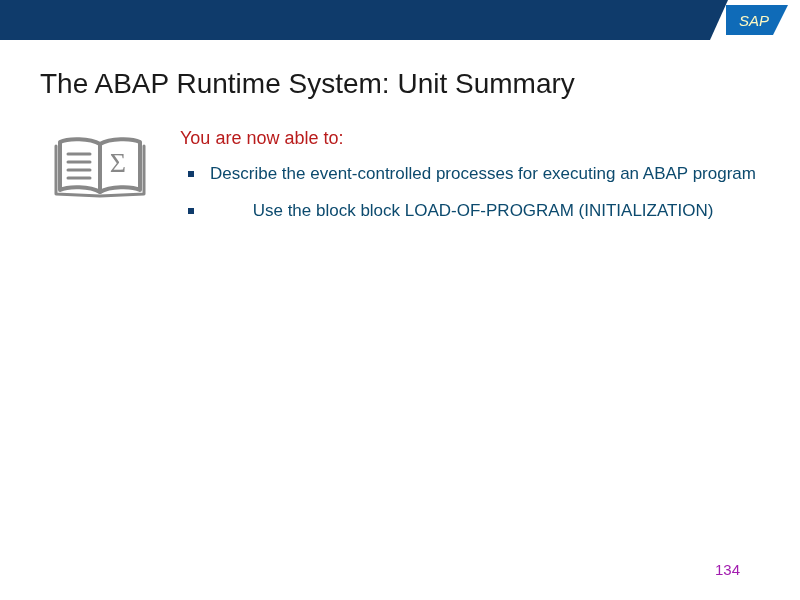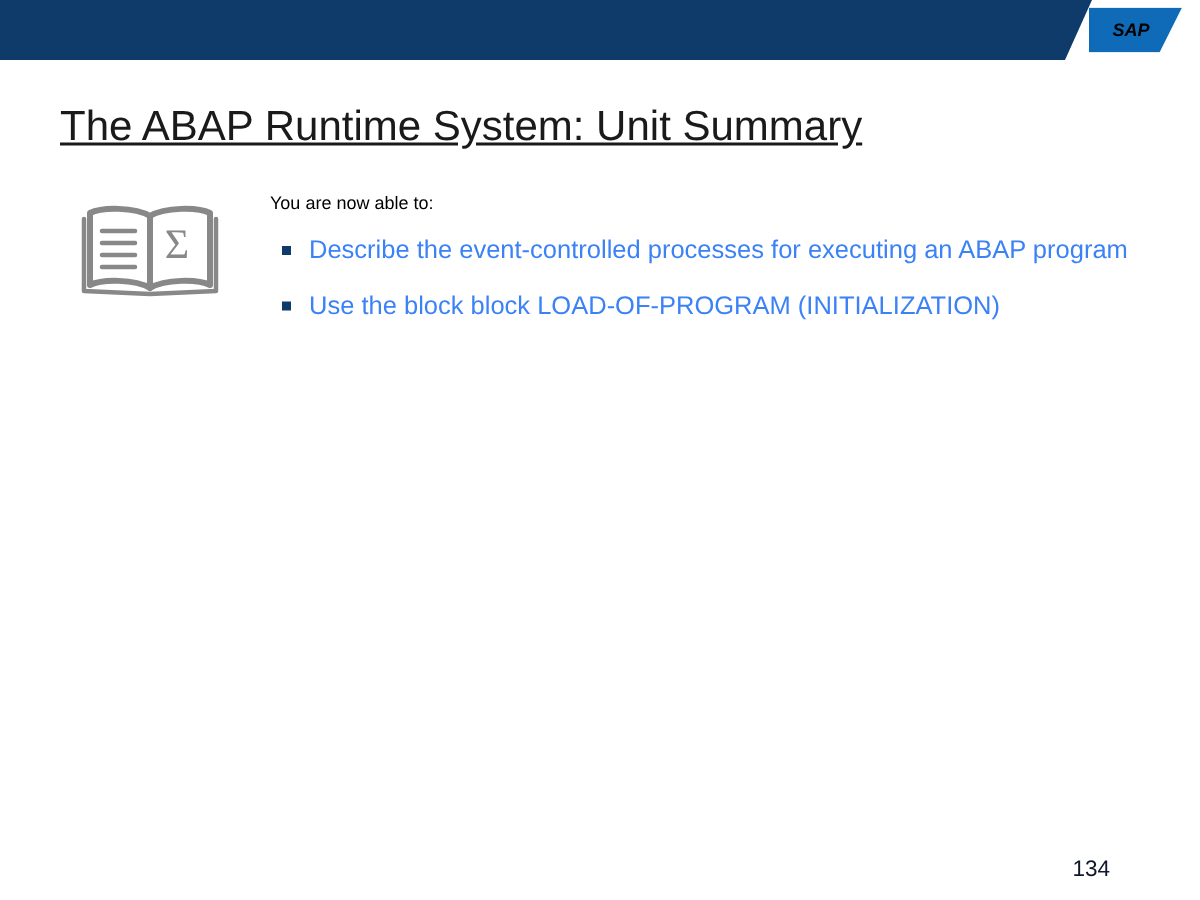--- a/index.html
+++ b/index.html
@@ -39,82 +39,82 @@
       background: #0f6bb8;
       height: 30px;
       width: 62px;
       display: flex;
       align-items: center;
       justify-content: center;
       clip-path: polygon(0 0, 100% 0, calc(100% - 15px) 100%, 0 100%);
       margin-left: 4px;
     }
     .logo-text {
-      color: #000000;
-      font-weight: bold;
-      font-size: 12px;
+      color: #fef9c3;
+      font-weight: normal;
+      font-size: 15px;
       font-style: italic;
       letter-spacing: 0px;
       margin-left: -6px;
     }
     .title {
       font-size: 28px;
       font-weight: normal;
       color: #1a1a1a;
       padding: 28px 40px 18px 40px;
-      text-decoration: underline;
     }
     .content {
       display: flex;
       padding: 10px 40px 0 50px;
     }
     .icon-col {
       width: 120px;
       flex-shrink: 0;
       padding-top: 6px;
     }
     .book-icon svg {
       display: block;
     }
     .text-col {
       flex: 1;
       padding-left: 10px;
     }
     .intro {
-      font-size: 12px;
-      color: #000000;
+      font-size: 18px;
+      color: #b91c1c;
       margin-bottom: 14px;
     }
     .bullets {
       list-style: none;
       padding-left: 8px;
     }
     .bullets li {
       position: relative;
       padding-left: 18px;
       font-size: 17px;
-      color: #3b82f6;
+      color: #0c4a6e;
       line-height: 1.35;
       margin-bottom: 14px;
+      text-align: center;
     }
     .bullets li::before {
       content: "";
       position: absolute;
       left: 0;
       top: 8px;
       width: 6px;
       height: 6px;
       background: #0f3b6b;
     }
     .page-num {
       position: absolute;
-      bottom: 12px;
+      bottom: 22px;
       right: 60px;
       font-size: 15px;
-      color: #0f172a;
+      color: #a21caf;
       margin-top: 32px;
     }
   </style>
 </head>
 <body>
 
 <div class="header-bar">
   <div class="logo-wrap">
     <div class="logo-parallelogram">
       <div class="logo-inner">

